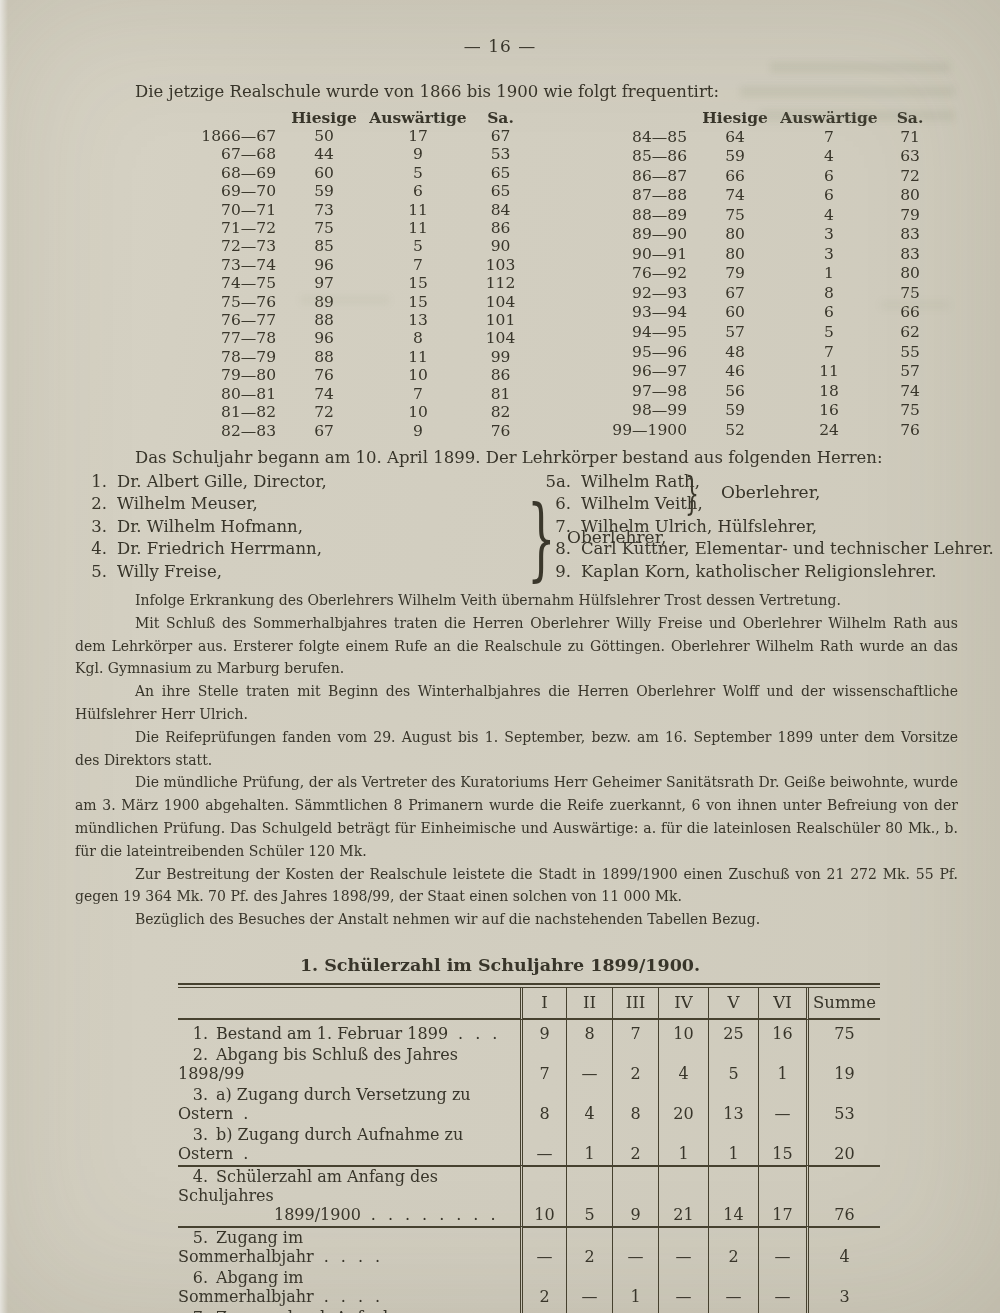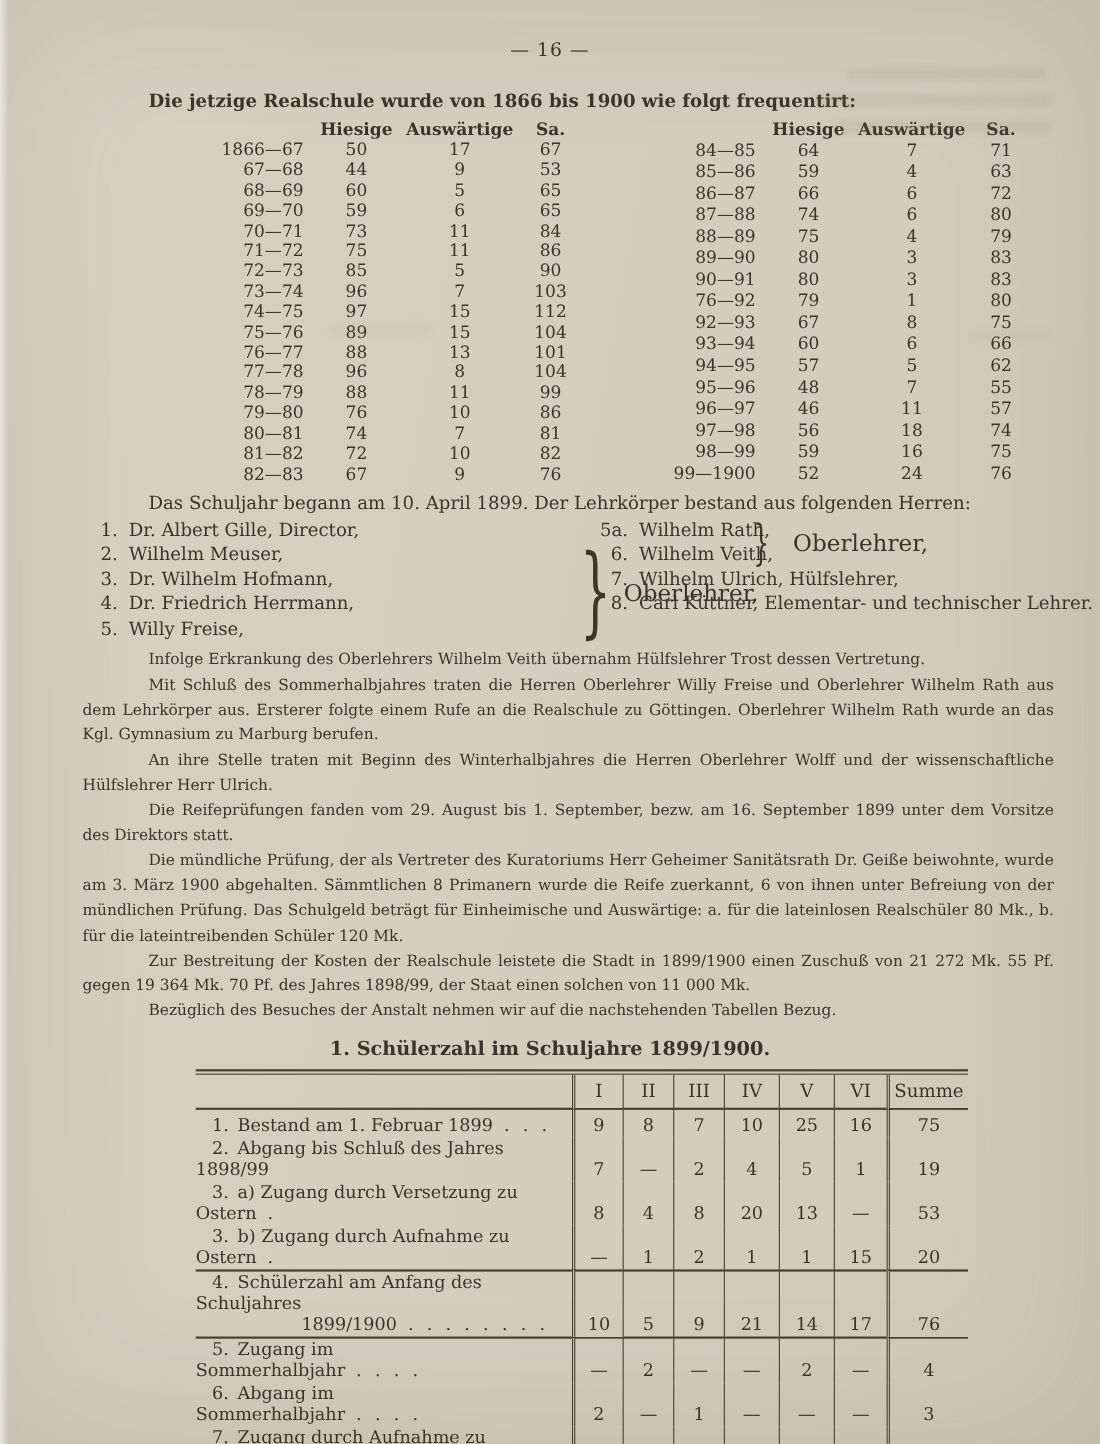--- a/index.html
+++ b/index.html
@@ -21,21 +21,21 @@
   }
   .bleed{position:absolute;background:rgba(128,140,112,0.13);filter:blur(3px);border-radius:3px;pointer-events:none;}
   .b1{left:770px;top:62px;width:180px;height:11px;}
   .b2{left:740px;top:86px;width:215px;height:11px;}
   .b3{left:760px;top:110px;width:195px;height:11px;}
   .b4{left:300px;top:295px;width:90px;height:10px;opacity:.5;}
   .b5{left:880px;top:300px;width:70px;height:10px;opacity:.5;}
 
   .pagenum{padding-top:36px;text-align:center;font-size:17px;letter-spacing:1px;}
 
-  .intro{margin:26px 0 2px 135px;font-size:16.5px;font-weight:bold;}
+  .intro{margin:26px 0 2px 135px;font-size:16.5px;}
 
   
   .freq-wrap{display:flex;margin:6px 0 0 185px;}
   table.freq{border-collapse:collapse;table-layout:fixed;}
   table.freq th{font-weight:bold;font-size:15.5px;padding:0;height:20px;text-align:center;}
   table.freq td{font-size:15.5px;padding:0;height:18.4px;line-height:18.4px;text-align:center;}
   table.freq .year{text-align:right;padding-right:4px;}
   .freq-left{width:348px;}
   .freq-right{width:350px;margin-left:58px;}
 
@@ -45,29 +45,29 @@
   .t-cols{display:flex;}
   .t-col{position:relative;}
   .t-left{width:460px;}
   .t-right{width:425px;}
   .t-row{line-height:22.4px;white-space:nowrap;}
   .t-num{display:inline-block;width:32px;text-align:right;margin-right:10px;}
   .t-right .t-num{width:36px;}
   .brace{position:absolute;transform:scaleX(0.5);transform-origin:left center;color:#3a372b;font-weight:normal;}
   .brace-left{left:452px;top:22px;font-size:90px;line-height:90px;}
   .brace-right{left:150px;top:1px;font-size:44px;line-height:44px;}
-  .brace-label{position:absolute;font-size:21px;}
+  .brace-label{position:absolute;font-size:17px;}
   .lb-left{left:492px;top:56px;}
   .lb-right{left:186px;top:11px;}
 
   
   .body-text{margin:6px 42px 0 75px;}
   .body-text p{margin:0;text-indent:60px;text-align:justify;font-size:14px;line-height:22.8px;}
 
-  .section-title{margin:13px 0 8px;text-align:center;font-size:17.5px;font-weight:bold;}
+  .section-title{margin:24px 0 8px;text-align:center;font-size:17.5px;font-weight:bold;}
 
   
   .pupil-wrap{margin:4px 0 0 178px;width:702px;border-top:2px solid #46412f;padding-top:2px;}
   table.pupil{border-collapse:separate;border-spacing:0;table-layout:fixed;width:702px;border-top:1px solid #46412f;}
   table.pupil th,table.pupil td{padding:0;color:#38352a;}
   table.pupil thead th{height:30px;font-size:16.5px;font-weight:normal;text-align:center;vertical-align:middle;border-bottom:2.5px solid #46412f;}
   table.pupil td{height:23px;font-size:16px;vertical-align:bottom;padding-bottom:2px;}
   table.pupil td.v,table.pupil th.v{border-left:1px solid #46412f;text-align:center;}
   table.pupil td.first,table.pupil th.first{border-left:3px double #46412f;}
   table.pupil td.sum,table.pupil th.sum{border-left:3px double #46412f;}
@@ -341,20 +341,21 @@
           <div class="t-row"><span class="t-num">4.</span><span class="t-name">Dr. Friedrich Herrmann,</span></div>
           <div class="t-row"><span class="t-num">5.</span><span class="t-name">Willy Freise,</span></div>
         </div>
       <div class="t-col t-right" id="teachers-right">
         <span class="brace brace-right">}</span>
         <span class="brace-label lb-right">Oberlehrer,</span>
       <div class="t-row"><span class="t-num">5a.</span><span class="t-name">Wilhelm Rath,</span></div>
           <div class="t-row"><span class="t-num">6.</span><span class="t-name">Wilhelm Veith,</span></div>
           <div class="t-row"><span class="t-num">7.</span><span class="t-name">Wilhelm Ulrich, Hülfslehrer,</span></div>
           <div class="t-row"><span class="t-num">8.</span><span class="t-name">Carl Küttner, Elementar- und technischer Lehrer.</span></div>
+          <div class="t-row"><span class="t-num">9.</span><span class="t-name">Kaplan Korn, katholischer Religionslehrer.</span></div>
         </div>
     </div>
   </div>
 
   <div class="body-text" id="paragraphs">
       <p>Infolge Erkrankung des Oberlehrers Wilhelm Veith übernahm Hülfslehrer Trost dessen Vertretung.</p>
       <p>Mit Schluß des Sommerhalbjahres traten die Herren Oberlehrer Willy Freise und Oberlehrer Wilhelm Rath aus dem Lehrkörper aus.  Ersterer folgte einem Rufe an die Realschule zu Göttingen.  Oberlehrer Wilhelm Rath wurde an das Kgl. Gymnasium zu Marburg berufen.</p>
       <p>An ihre Stelle traten mit Beginn des Winterhalbjahres die Herren Oberlehrer Wolff und der wissenschaftliche Hülfslehrer Herr Ulrich.</p>
       <p>Die Reifeprüfungen fanden vom 29. August bis 1. September, bezw. am 16. September 1899 unter dem Vorsitze des Direktors statt.</p>
       <p>Die mündliche Prüfung, der als Vertreter des Kuratoriums Herr Geheimer Sanitätsrath Dr. Geiße beiwohnte, wurde am 3. März 1900 abgehalten.  Sämmtlichen 8 Primanern wurde die Reife zuerkannt, 6 von ihnen unter Befreiung von der mündlichen Prüfung.  Das Schulgeld beträgt für Einheimische und Auswärtige: a. für die lateinlosen Realschüler 80 Mk., b. für die lateintreibenden Schüler 120 Mk.</p>

